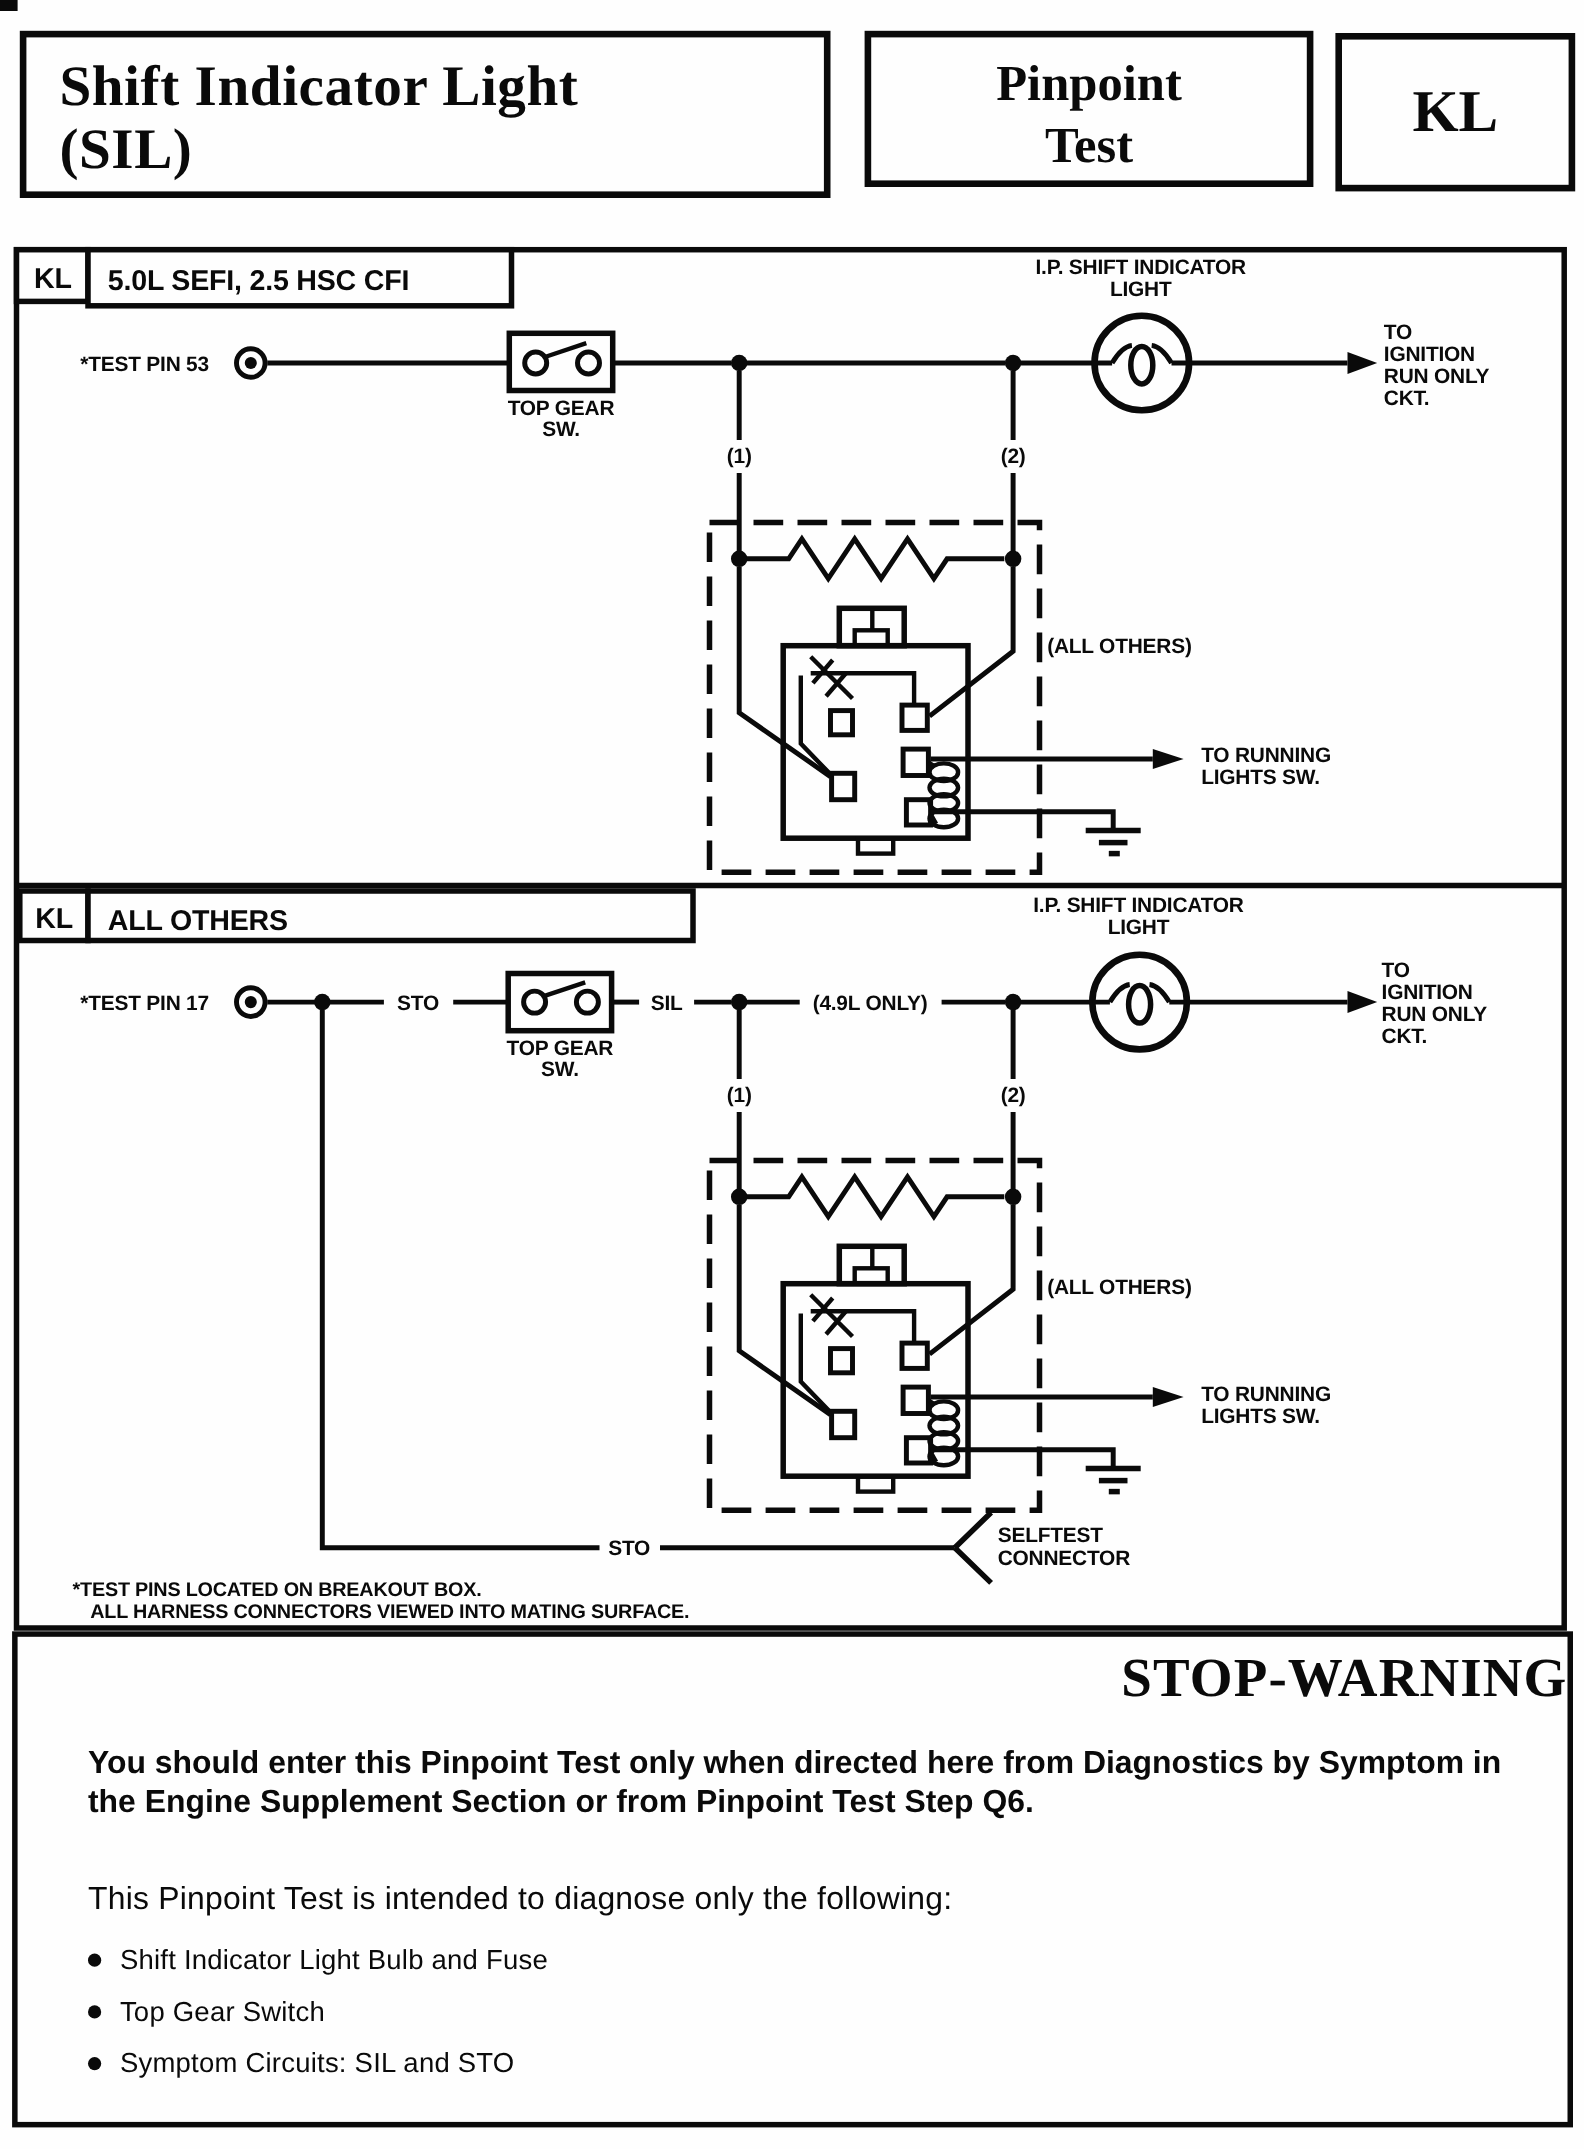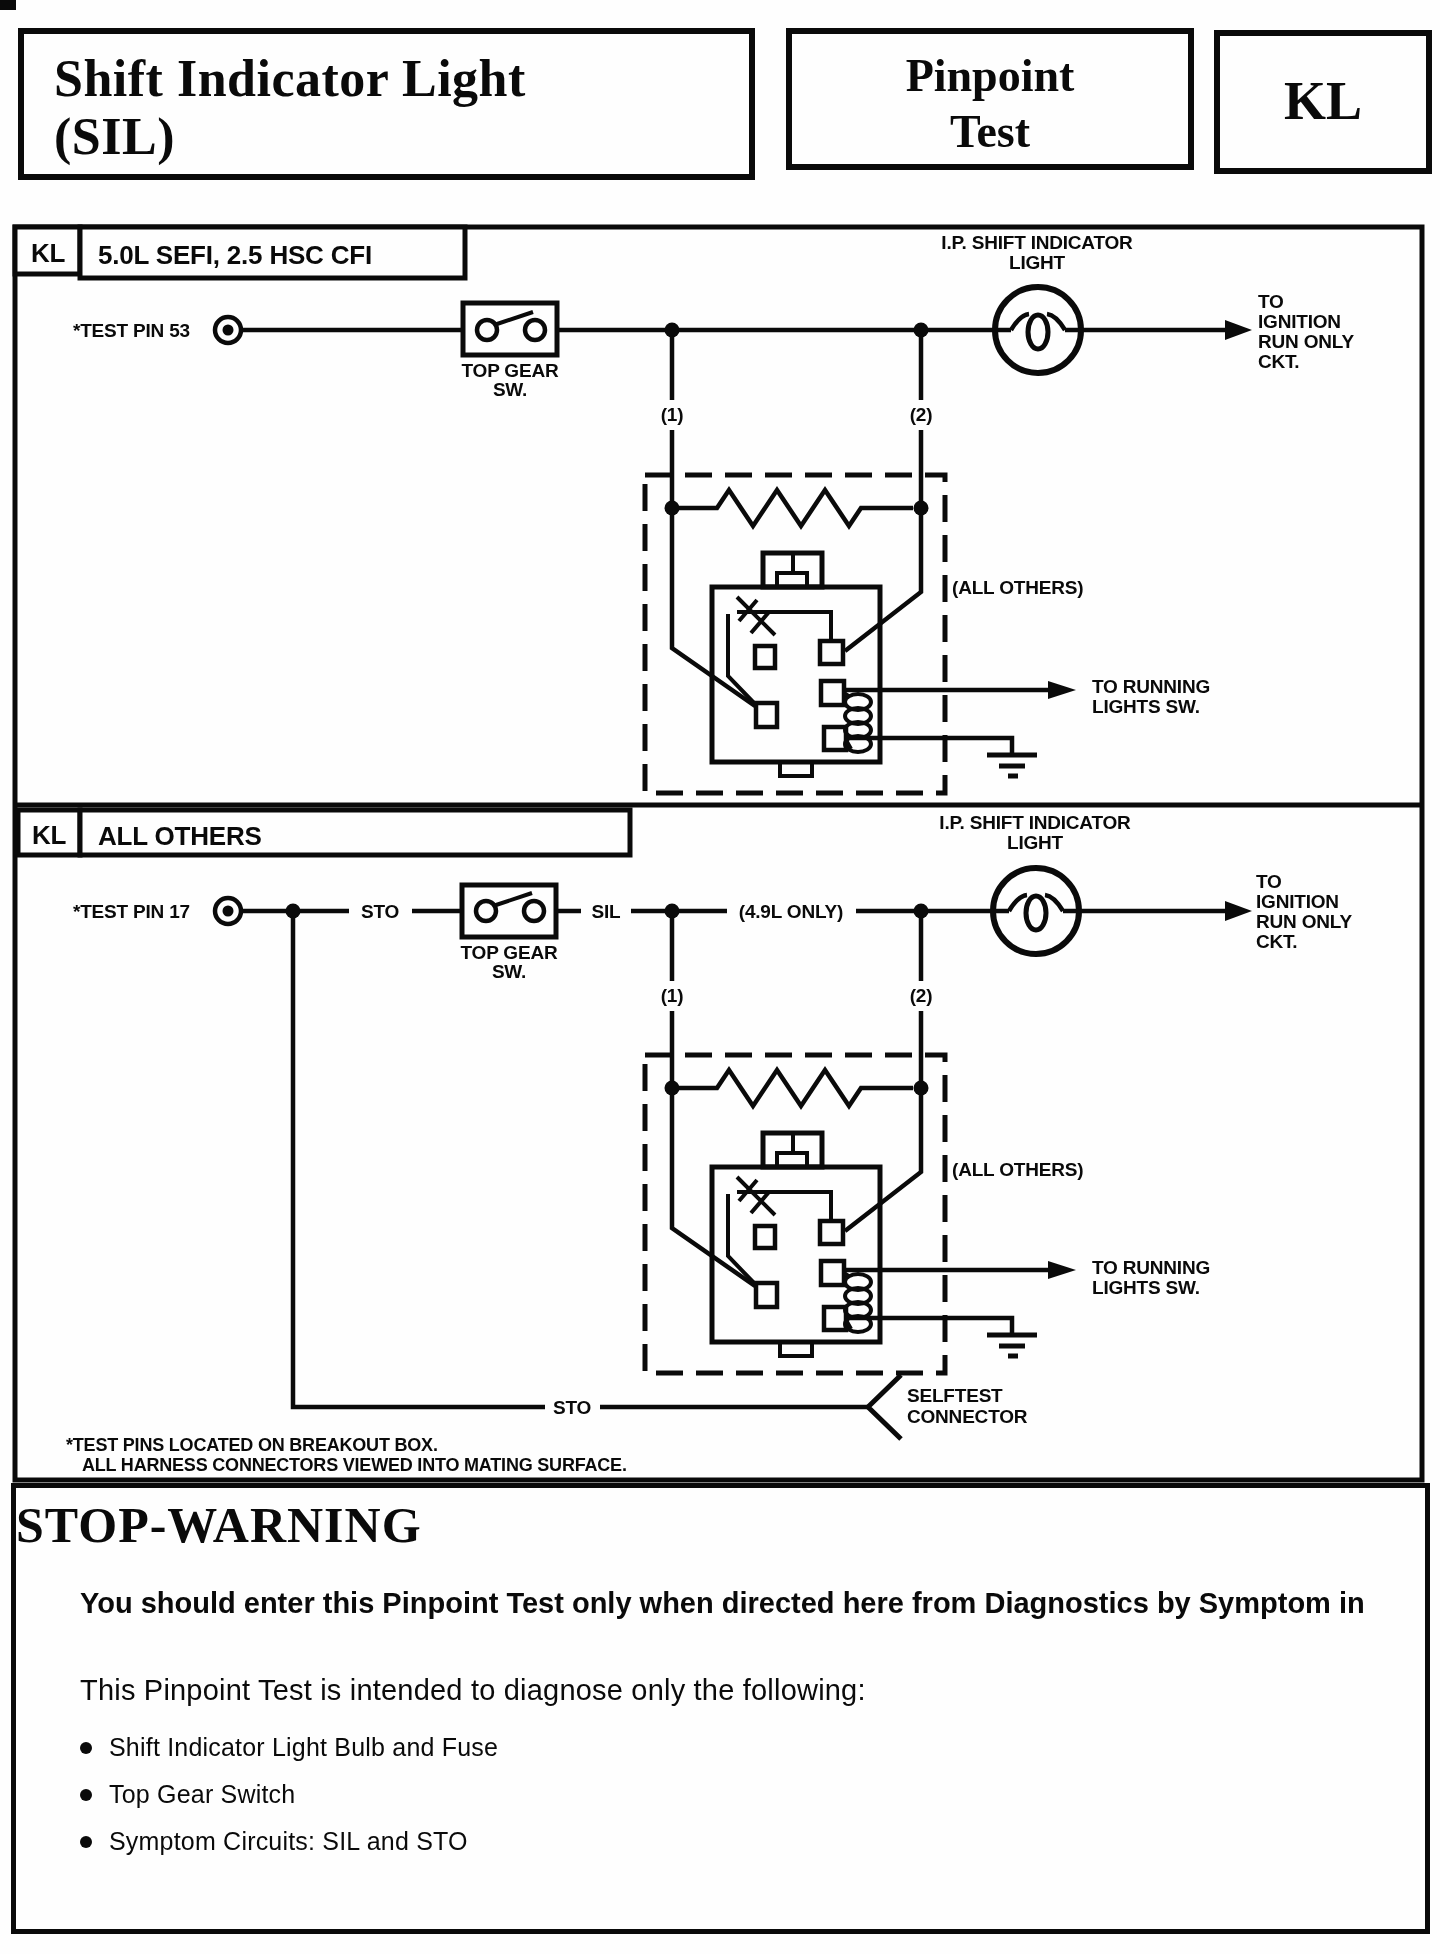--- a/index.html
+++ b/index.html
@@ -11,21 +11,21 @@
              font-size:52px;line-height:1.12;letter-spacing:.5px;}
   #hdr-test{left:786px;top:28px;width:408px;height:142px;text-align:center;
             font-size:46px;line-height:1.22;padding-top:14px;}
   #hdr-code{left:1214px;top:30px;width:218px;height:144px;text-align:center;
             font-size:54px;line-height:130px;}
   svg text{fill:#0a0a0a;}
   .t19{font:700 19px "Liberation Sans",sans-serif;letter-spacing:-.2px;}
   .t18{font:700 18px "Liberation Sans",sans-serif;letter-spacing:-.2px;}
   .t26{font:700 26px "Liberation Sans",sans-serif;letter-spacing:-.2px;}
   #warnbox{left:11px;top:1483px;width:1419px;height:451px;border-width:5px;}
-  .warn-title{text-align:left;font-family:"Liberation Serif",serif;font-weight:700;
+  .warn-title{text-align:right;font-family:"Liberation Serif",serif;font-weight:700;
               font-size:50px;letter-spacing:1px;margin-top:8px;}
   .warn-p{margin:0;padding:0 60px 0 64px;font-size:29px;line-height:1.22;}
   .warn-bold{font-weight:700;margin-top:32px;}
   .warn-intro{font-weight:400;margin-top:52px;letter-spacing:.2px;}
   .bullets{list-style:none;margin:24px 0 0 0;padding:0 0 0 64px;}
   .bullets li{font-size:25px;font-weight:400;margin-bottom:18px;letter-spacing:.2px;}
   .bdot{display:inline-block;width:12px;height:12px;border-radius:50%;background:#0a0a0a;
         margin-right:17px;vertical-align:2px;}
   .corner-mark{position:absolute;left:0;top:0;width:16px;height:10px;background:#0a0a0a;}
 </style>
@@ -197,20 +197,21 @@
     </g>
 
     <text class="t18" x="66" y="1451">*TEST PINS LOCATED ON BREAKOUT BOX.</text>
     <text class="t18" x="82" y="1471">ALL HARNESS CONNECTORS VIEWED INTO MATING SURFACE.</text>
   </svg>
 
   <div class="box" id="warnbox">
     <div class="warn-title">STOP-WARNING</div>
     <p class="warn-p warn-bold">
       <span>You should enter this Pinpoint Test only when directed here from Diagnostics by Symptom in</span><br>
+      <span>the Engine Supplement Section or from Pinpoint Test Step Q6.</span>
     </p>
     <p class="warn-p warn-intro">This Pinpoint Test is intended to diagnose only the following:</p>
     <ul class="bullets">
       <li><span class="bdot"></span><span>Shift Indicator Light Bulb and Fuse</span></li>
       <li><span class="bdot"></span><span>Top Gear Switch</span></li>
       <li><span class="bdot"></span><span>Symptom Circuits: SIL and STO</span></li>
     </ul>
   </div>
 </div>
 

